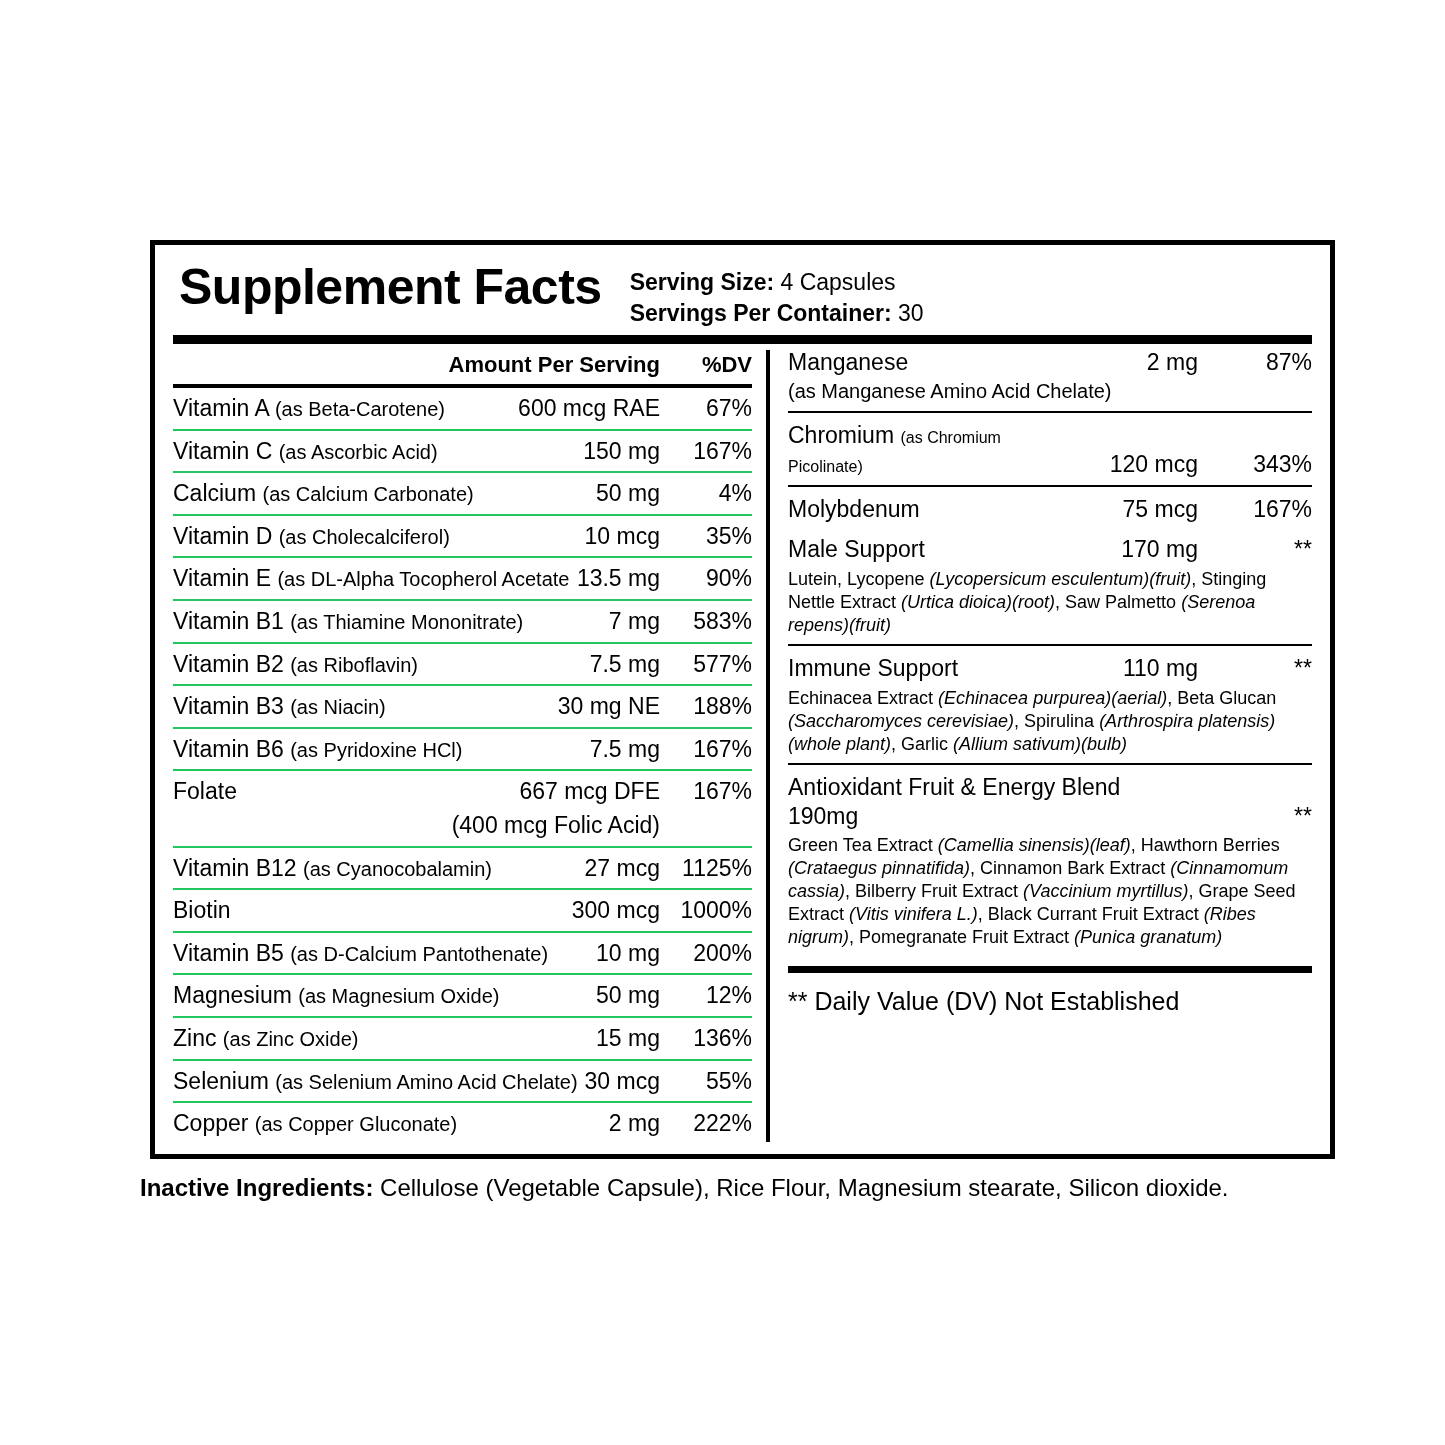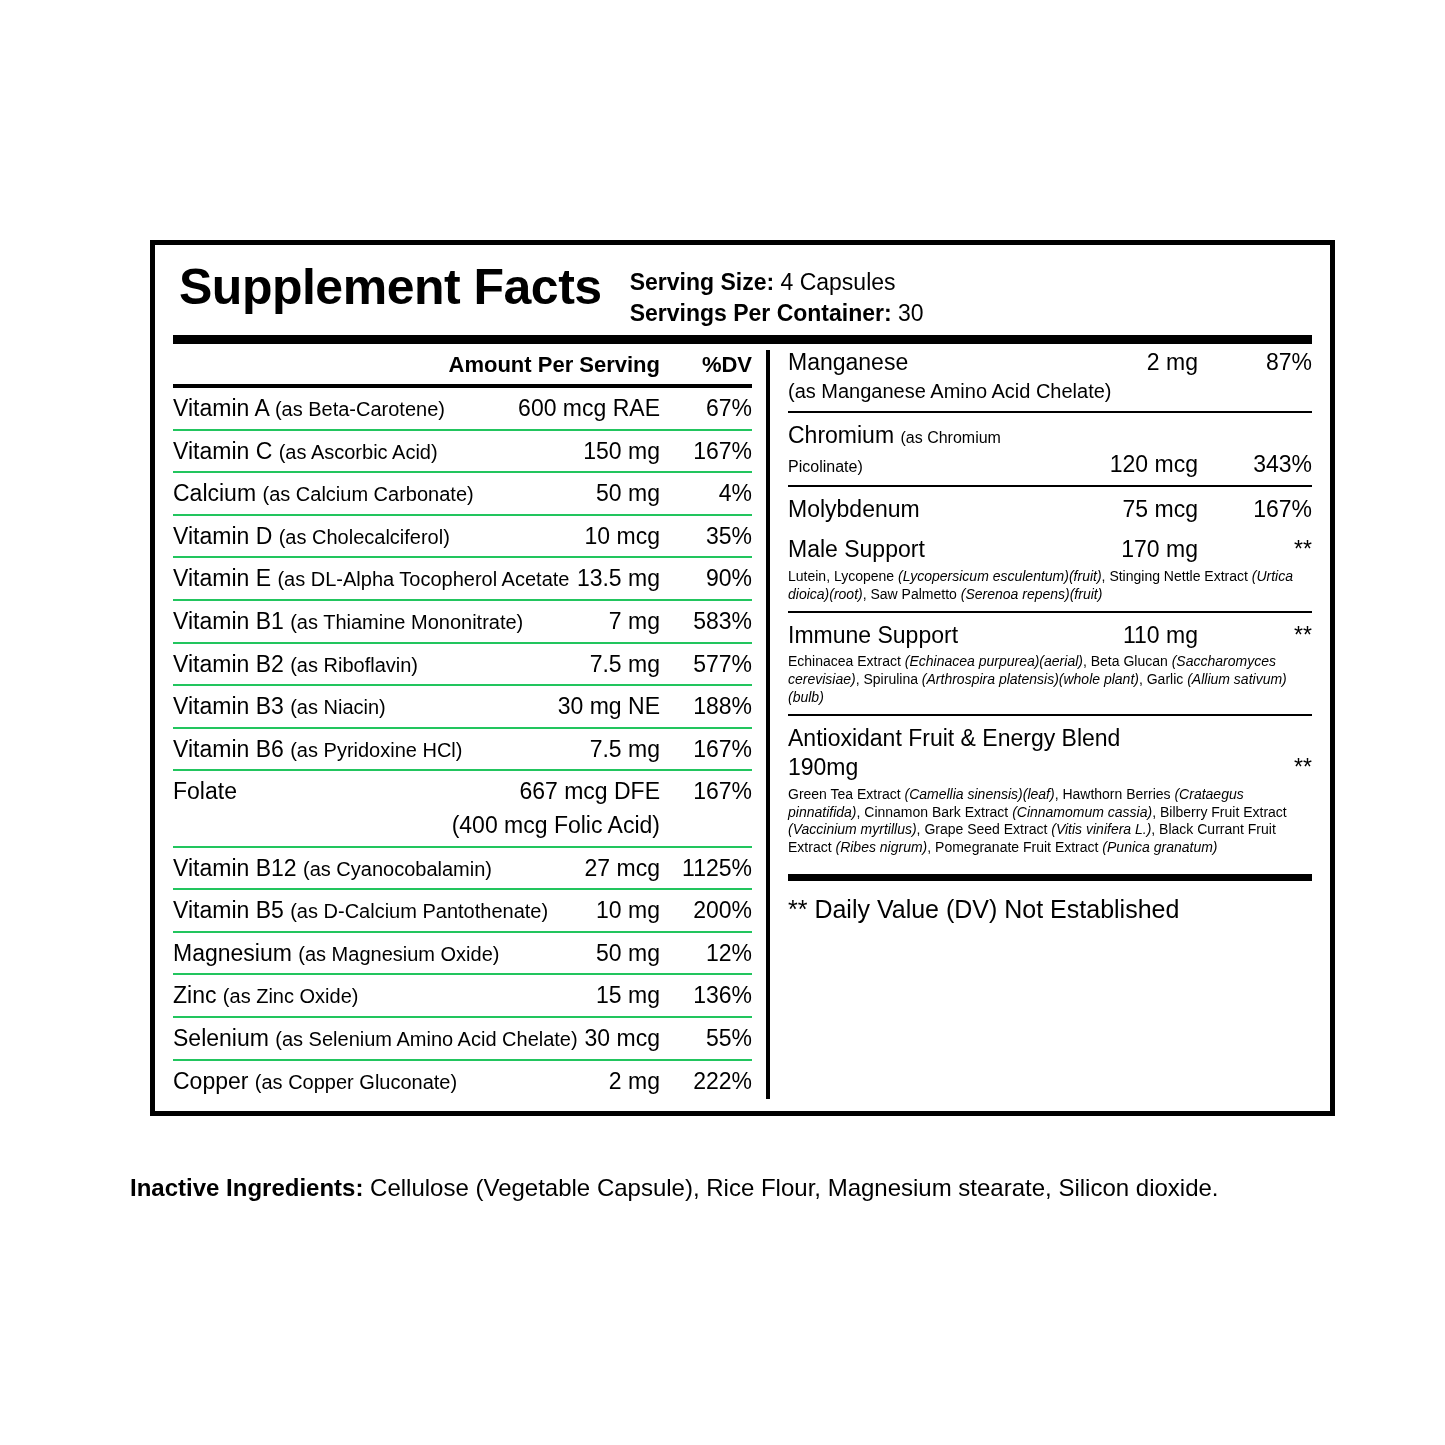--- a/index.html
+++ b/index.html
@@ -148,38 +148,38 @@
   }
   .rline .nm { flex: 1 1 auto; }
   .rline .nm .sub { font-size: 16px; }
   .rline .amt { flex: 0 0 auto; text-align: right; padding-left: 10px; white-space: nowrap;}
   .rline .dv { flex: 0 0 78px; text-align: right; white-space: nowrap;}
   .subline {
     font-size: 20px;
     margin-top: 2px;
   }
   .blend-body {
-    font-size: 14px;
+    font-size: 18px;
     line-height: 1.28;
     padding-top: 4px;
   }
   .blend-body i { font-style: italic; }
   .sep-thick {
     height: 7px;
     background: #000;
     margin: 10px 0 8px 0;
   }
   .dv-note {
     font-size: 25px;
     padding: 6px 0 10px 0;
   }
   
   .inactive {
     position: absolute;
-    left: 130px;
+    left: 140px;
     top: 1172px;
     width: 1200px;
     font-size: 24px;
     line-height: 1.3;
   }
   .inactive b { font-weight: bold; }
 </style>
 </head>
 <body>
 
@@ -265,20 +265,25 @@
             <div class="row cont">
               <span class="nm">(400 mcg Folic Acid)</span>
               <span class="dv"></span>
             </div>
             <div class="row">
               <span class="nm">Vitamin B12 <span class="sub">(as Cyanocobalamin)</span></span>
               <span class="amt">27 mcg</span>
               <span class="dv">1125%</span>
             </div>
             <div class="row">
+              <span class="nm">Biotin</span>
+              <span class="amt">300 mcg</span>
+              <span class="dv">1000%</span>
+            </div>
+            <div class="row">
               <span class="nm">Vitamin B5 <span class="sub">(as D-Calcium Pantothenate)</span></span>
               <span class="amt">10 mg</span>
               <span class="dv">200%</span>
             </div>
             <div class="row">
               <span class="nm">Magnesium <span class="sub">(as Magnesium Oxide)</span></span>
               <span class="amt">50 mg</span>
               <span class="dv">12%</span>
             </div>
             <div class="row">

